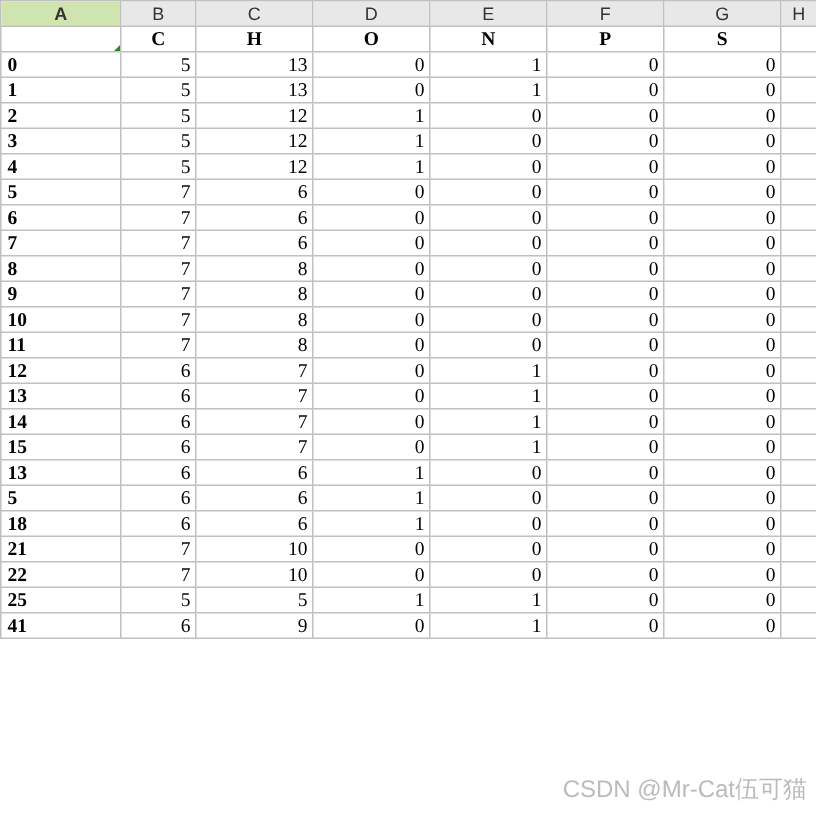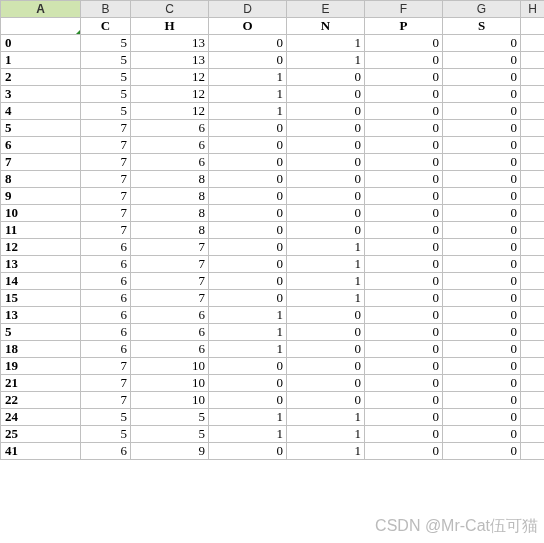--- a/index.html
+++ b/index.html
@@ -306,55 +306,35 @@
         <td class="row-header">18</td>
         <td class="num">6</td>
         <td class="num">6</td>
         <td class="num">1</td>
         <td class="num">0</td>
         <td class="num">0</td>
         <td class="num">0</td>
         <td></td>
       </tr>
       <tr>
-        <td class="row-header">19</td>
+        <td class="row-header">21</td>
         <td class="num">7</td>
         <td class="num">10</td>
         <td class="num">0</td>
         <td class="num">0</td>
         <td class="num">0</td>
         <td class="num">0</td>
         <td></td>
       </tr>
       <tr>
-        <td class="row-header">21</td>
+        <td class="row-header">22</td>
         <td class="num">7</td>
         <td class="num">10</td>
         <td class="num">0</td>
         <td class="num">0</td>
-        <td class="num">0</td>
-        <td class="num">0</td>
-        <td></td>
-      </tr>
-      <tr>
-        <td class="row-header">22</td>
-        <td class="num">7</td>
-        <td class="num">10</td>
-        <td class="num">0</td>
-        <td class="num">0</td>
-        <td class="num">0</td>
-        <td class="num">0</td>
-        <td></td>
-      </tr>
-      <tr>
-        <td class="row-header">24</td>
-        <td class="num">5</td>
-        <td class="num">5</td>
-        <td class="num">1</td>
-        <td class="num">1</td>
         <td class="num">0</td>
         <td class="num">0</td>
         <td></td>
       </tr>
       <tr>
         <td class="row-header">25</td>
         <td class="num">5</td>
         <td class="num">5</td>
         <td class="num">1</td>
         <td class="num">1</td>

